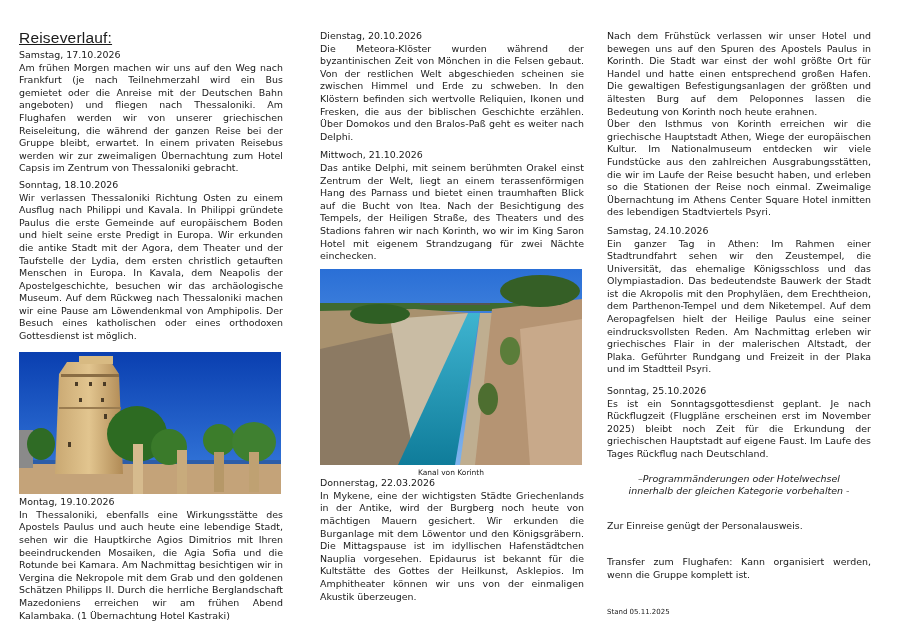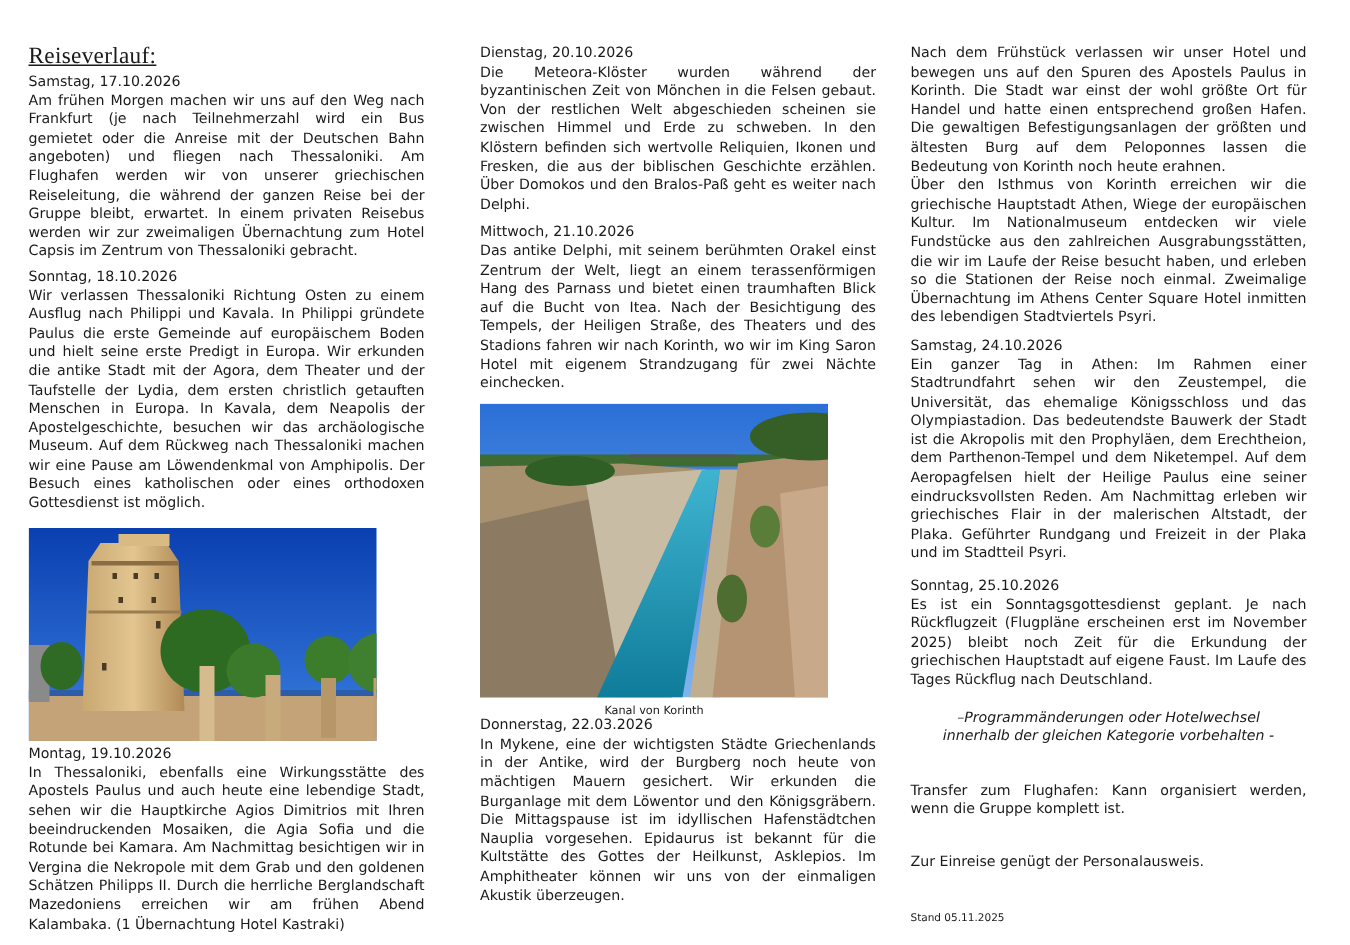--- a/index.html
+++ b/index.html
@@ -3,27 +3,27 @@
   <meta charset="utf-8">
   <style>
     html, body { margin: 0; padding: 0; background: #ffffff; }
     body { width: 900px; height: 630px; position: relative; overflow: hidden;
       font-family: "DejaVu Sans", sans-serif; color: #1a1a1a; }
     .col { position: absolute; top: 28px; width: 264px; font-size: 9.45px; line-height: 12.6px; }
     #col1 { left: 19px; }
     #col2 { left: 320px; }
     #col3 { left: 607px; }
     .just { text-align: justify; text-align-last: auto; }
-    .title { font-family: Liberation Serif, serif; font-size: 15.5px; text-decoration: underline;
+    .title { font-family: Liberation Sans, sans-serif; font-size: 15.5px; text-decoration: underline;
       line-height: 20px; margin: 0 0 1px 0; font-weight: normal; letter-spacing: 0.2px; }
     .day { margin: 0; }
     .date { display: block; font-weight: normal; }
     .p { margin: 0; }
     .gap-s { height: 4px; }
-    .photo { position: relative; margin-top: 8px; width: 232px; overflow: hidden; }
+    .photo { position: relative; margin-top: 8px; width: 262px; overflow: hidden; }
     .caption { text-align: center; font-size: 7.5px; line-height: 10px; }
     .note { text-align: center; font-style: italic; margin: 12px 0 0 0; }
     .stand { font-size: 7px; }
   </style>
 </head>
 <body>
 
 <div id="col1" class="col">
   <h1 class="title">Reiseverlauf:</h1>
   <div class="day">
@@ -138,16 +138,16 @@
   <div class="day">
     <span class="date">Samstag, 24.10.2026</span>
     <p class="p just">Ein ganzer Tag in Athen: Im Rahmen einer Stadtrundfahrt sehen wir den Zeustempel, die Universität, das ehemalige Königsschloss und das Olympiastadion. Das bedeutendste Bauwerk der Stadt ist die Akropolis mit den Prophyläen, dem Erechtheion, dem Parthenon-Tempel und dem Niketempel. Auf dem Aeropagfelsen hielt der Heilige Paulus eine seiner eindrucksvollsten Reden. Am Nachmittag erleben wir griechisches Flair in der malerischen Altstadt, der Plaka. Geführter Rundgang und Freizeit in der Plaka und im Stadtteil Psyri.</p>
   </div>
   <div class="gap-s" style="height:9px;"></div>
   <div class="day">
     <span class="date">Sonntag, 25.10.2026</span>
     <p class="p just">Es ist ein Sonntagsgottesdienst geplant. Je nach Rückflugzeit (Flugpläne erscheinen erst im November 2025) bleibt noch Zeit für die Erkundung der griechischen Hauptstadt auf eigene Faust. Im Laufe des Tages Rückflug nach Deutschland.</p>
   </div>
   <p class="note" style="padding:0 12px;">–Programmänderungen oder Hotelwechsel innerhalb der gleichen Kategorie vorbehalten -</p>
+  <p class="p" style="margin-top:22px;">Zur Einreise genügt der Personalausweis.</p>
   <p class="p just" style="margin-top:24px;">Transfer zum Flughafen: Kann organisiert werden, wenn die Gruppe komplett ist.</p>
-  <p class="p" style="margin-top:22px;">Zur Einreise genügt der Personalausweis.</p>
   <p class="p stand" style="margin-top:24px;">Stand 05.11.2025</p>
 </div>
 
 </body></html>

